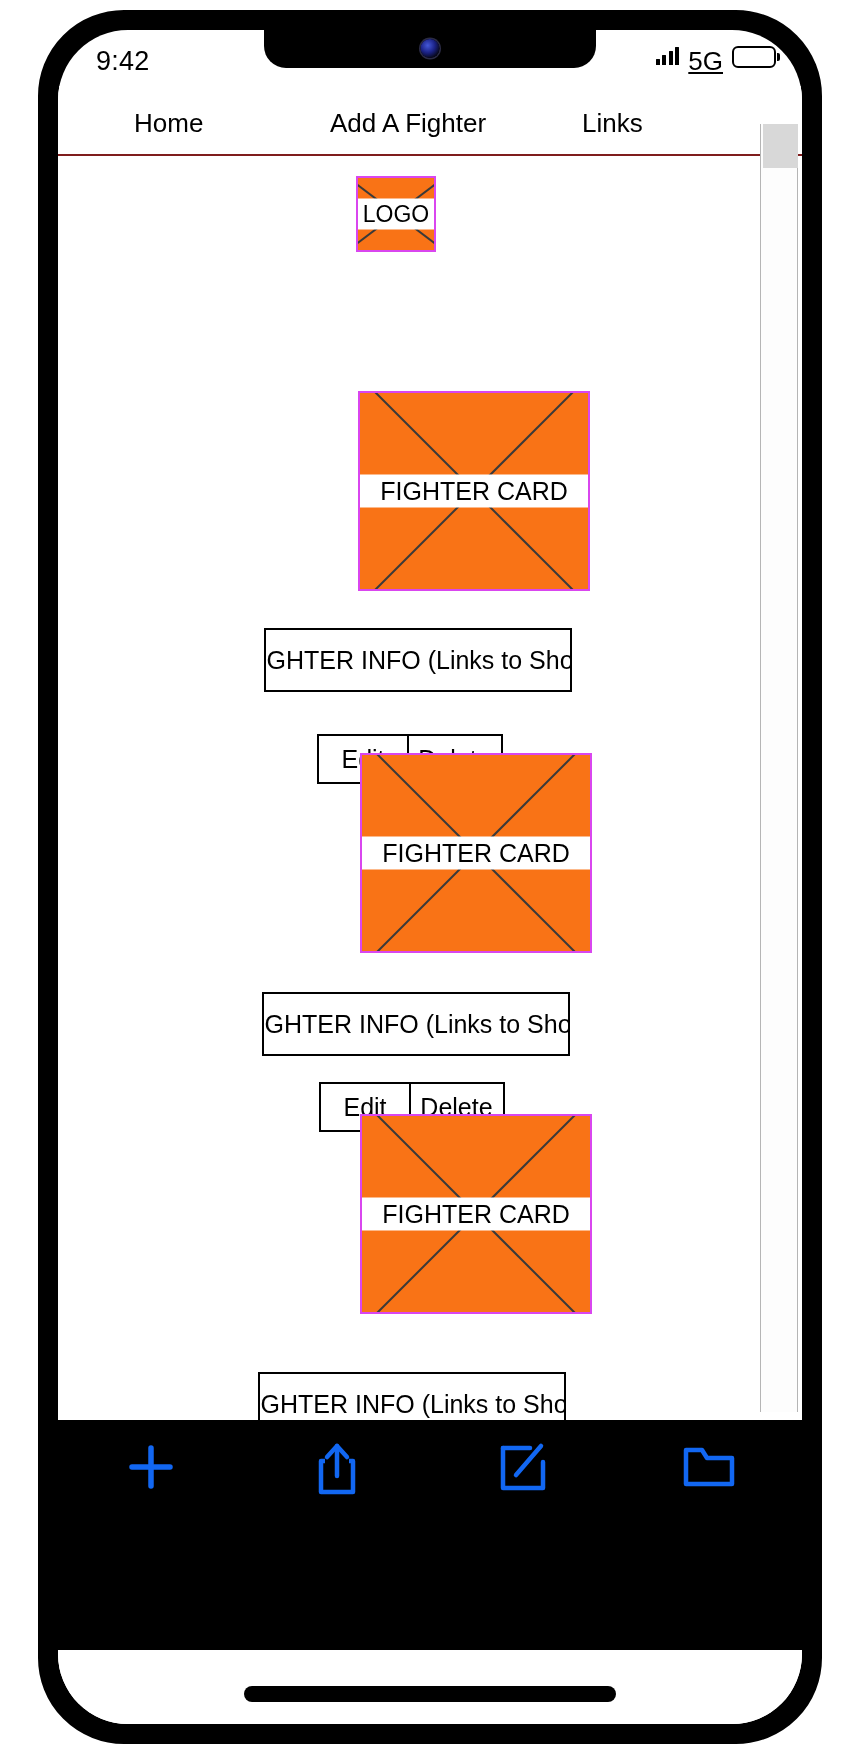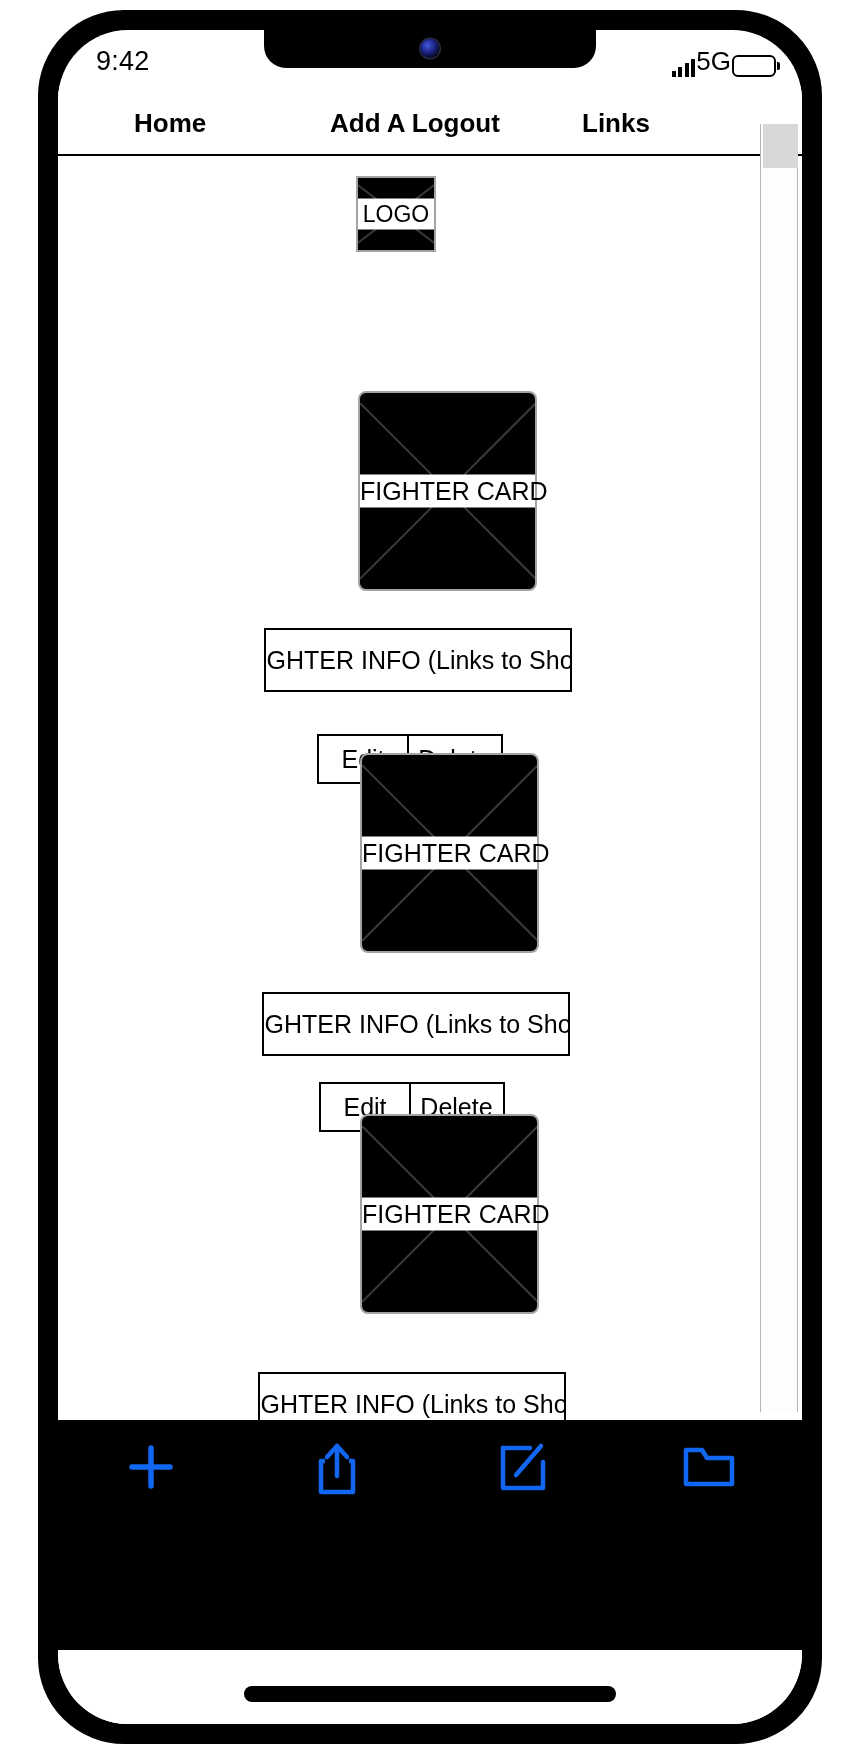--- a/index.html
+++ b/index.html
@@ -61,21 +61,21 @@
   }
   #status-time {
     position: absolute;
     left: 38px; top: 16px;
     font-size: 27px;
     letter-spacing: 0.2px;
   }
   #status-right {
     position: absolute;
     right: 26px; top: 16px;
-    display: flex; align-items: flex-end; gap: 1px;
+    display: flex; align-items: flex-start; gap: 9px; text-decoration: underline;
   }
   .bars { display: flex; align-items: flex-end; gap: 2.5px; height: 19px; }
   .bars i { display: block; width: 4px; background: #000; border-radius: 0.5px; }
   .bars i:nth-child(1) { height: 6px; }
   .bars i:nth-child(2) { height: 10px; }
   .bars i:nth-child(3) { height: 14px; }
   .bars i:nth-child(4) { height: 18px; }
   #net-label { font-size: 26px; font-weight: 500; }
   #battery {
     position: relative;
@@ -99,37 +99,37 @@
     width: 744px;
     height: 1334px;
     background: #ffffff;
     overflow: hidden;
   }
 
   
   #nav-bar {
     position: relative;
     height: 70px;
-    border-bottom: 2px solid #000000;
-    display: flex; align-items: center; font-weight: bold;
+    border-bottom: 2px solid #7f1d1d;
+    display: flex; align-items: center;
   }
   .nav-item {
     font-size: 26px; color: #000;
     text-align: center;
     cursor: pointer;
   }
   #nav-home     { position: absolute; left: 76px;  top: 22px; }
   #nav-add      { position: absolute; left: 272px; top: 22px; }
   #nav-logout   { position: absolute; left: 524px; top: 22px; }
 
   
   .xbox {
     position: relative;
-    border: 2px solid #a3a3a3;
-    background: #000000;
+    border: 2px solid #d946ef;
+    background: #f97316;
   }
   .xbox .diag {
     position: absolute; inset: 0;
     overflow: hidden;
   }
   .xbox .diag::before,
   .xbox .diag::after {
     content: "";
     position: absolute;
     left: 50%; top: 50%;
@@ -156,21 +156,21 @@
     position: absolute;
     left: 298px; top: 90px;
     width: 80px; height: 76px;
   }
   #logo-box .lbl { font-size: 23px; }
 
   
   .fighter-block { position: absolute; width: 100%; }
   .card-box {
     position: absolute;
-    width: 179px; height: 200px; border-radius: 8px;
+    width: 232px; height: 200px;
   }
   .info-btn {
     position: absolute;
     height: 64px;
     border: 2.5px solid #000;
     background: #fff;
     display: flex; align-items: center; justify-content: center;
     font-size: 25px;
     color: #000;
     white-space: nowrap;
@@ -263,21 +263,21 @@
         <span id="battery">
           <span id="battery-fill"></span>
         </span>
       </div>
     </div>
 
     <div id="screen">
 
       <div id="nav-bar">
         <div class="nav-item" id="nav-home">Home</div>
-        <div class="nav-item" id="nav-add">Add A Logout</div>
+        <div class="nav-item" id="nav-add">Add A Fighter</div>
         <div class="nav-item" id="nav-logout">Links</div>
       </div>
 
       <div class="xbox" id="logo-box">
         <span class="diag" style="--a1:37deg; --a2:-37deg;"></span>
         <span class="lbl">LOGO</span>
       </div>
 
       <div class="fighter-block">
         <div class="xbox card-box" style="left:300px; top:235px;">

